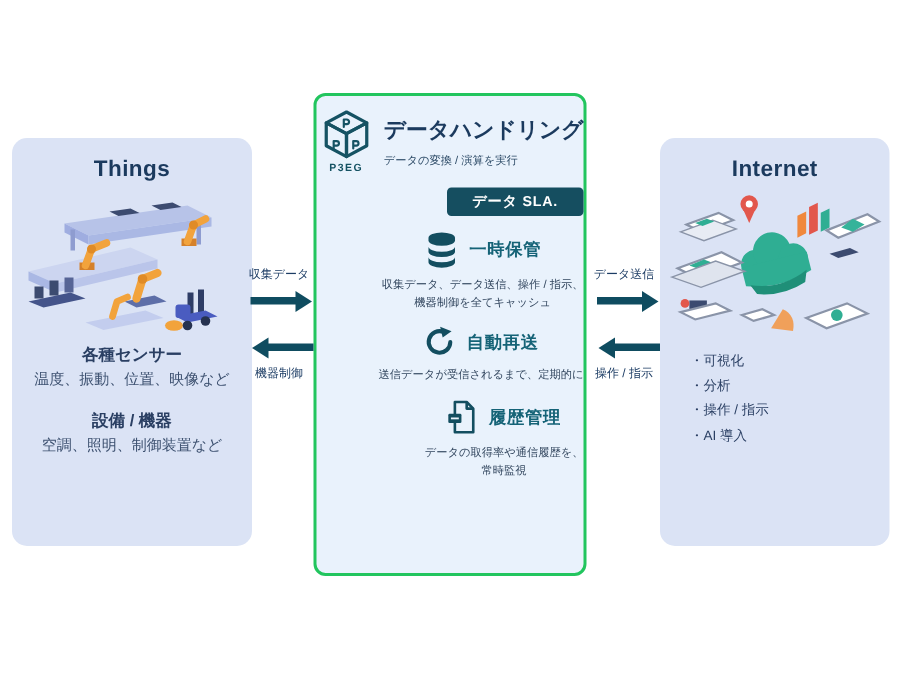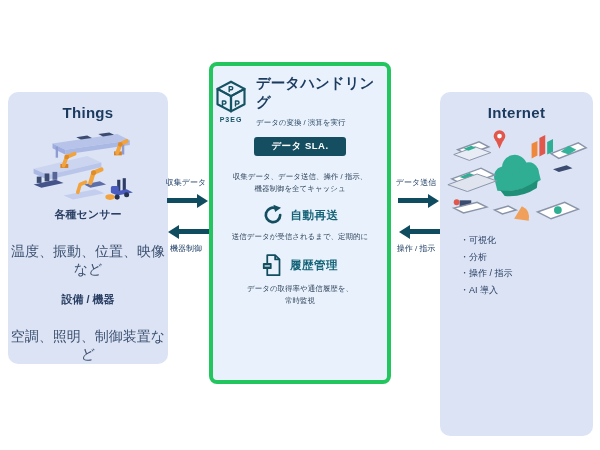--- a/index.html
+++ b/index.html
@@ -6,35 +6,35 @@
   body{
     width:600px;height:450px;background:#ffffff;
     font-family:"Liberation Sans","DejaVu Sans",sans-serif;
     -webkit-font-smoothing:antialiased;
   }
   .stage{position:relative;width:600px;height:450px;background:#ffffff;overflow:hidden;}
 
   
   .side-panel{position:absolute;background:#dbe3f5;border-radius:10px;display:flex;flex-direction:column;align-items:center;}
   .panel-left{left:8px;top:92px;width:160px;height:272px;}
-  .panel-right{left:440px;top:92px;width:153px;height:344px;}
+  .panel-right{left:440px;top:92px;width:153px;height:272px;}
   .side-title{margin-top:12px;font-size:15px;font-weight:bold;color:#1b3a5e;letter-spacing:.3px;text-align:center;}
   .side-illustration{margin-top:2px;}
   .side-section{margin-top:2px;text-align:center;}
   .side-section-title{font-size:11px;font-weight:bold;color:#2a3f63;}
-  .side-section-desc{font-size:14px;color:#3d5170;margin-top:21px;}
+  .side-section-desc{font-size:10px;color:#3d5170;margin-top:2px;}
   .cloud-sub{font-size:11px;font-weight:bold;color:#2a3f63;margin-top:0;}
   .bullets{margin-top:5px;align-self:flex-start;padding-left:20px;}
   .bullet{font-size:9px;color:#2a3f63;line-height:1.85;}
 
   
   .center-panel{
     position:absolute;left:209px;top:62px;width:182px;height:322px;
-    background:#e9f2fc;border:4px solid #22c55e;border-radius:8px;
-    box-sizing:border-box;display:flex;flex-direction:column;align-items:center;
+    background:#e9f2fc;border:2px solid #22c55e;border-radius:8px;
+    box-sizing:border-box;display:flex;flex-direction:column;align-items:flex-end;
   }
   .cp-header{display:flex;align-items:center;gap:7px;margin-top:8px;}
   .cp-logo{display:flex;flex-direction:column;align-items:center;}
   .cp-logo-caption{font-size:7px;font-weight:bold;color:#155263;letter-spacing:1px;margin-top:1px;}
   .cp-titles{display:flex;flex-direction:column;}
   .cp-title{font-size:14.5px;font-weight:bold;color:#1b3a5e;}
   .cp-subtitle{font-size:7.5px;color:#2c4a66;margin-top:6px;}
   .cp-badge{
     margin-top:9px;background:#154e60;color:#ffffff;
     font-size:9.5px;font-weight:bold;padding:3px 17px;border-radius:3px;letter-spacing:.5px;
@@ -136,20 +136,30 @@
       </div>
       <div class="cp-titles">
         <div class="cp-title">データハンドリング</div>
         <div class="cp-subtitle">データの変換 / 演算を実行</div>
       </div>
     </div>
 
     <div class="cp-badge">データ SLA.</div>
 
     <div class="feature">
+      <div class="feature-head">
+        <svg width="23" height="25" viewBox="0 0 26 28">
+          <g fill="#134e60">
+            <path d="M3,5 a10,4 0 0 1 20,0 v2 a10,4 0 0 1 -20,0 z"></path>
+            <path d="M3,11.5 a10,4 0 0 0 20,0 v4 a10,4 0 0 1 -20,0 z"></path>
+            <path d="M3,19.5 a10,4 0 0 0 20,0 v4 a10,4 0 0 1 -20,0 z"></path>
+          </g>
+        </svg>
+        <span class="feature-title">一時保管</span>
+      </div>
       <div class="feature-desc">
         <span>収集データ、データ送信、操作 / 指示、</span>
         <span>機器制御を全てキャッシュ</span>
       </div>
     </div>
 
     <div class="feature">
       <div class="feature-head">
         <svg width="22" height="22" viewBox="0 0 26 26">
           <path d="M21.5,13 a8.5,8.5 0 1 1 -5,-7.8" fill="none" stroke="#134e60" stroke-width="3.2" stroke-linecap="round"></path>

